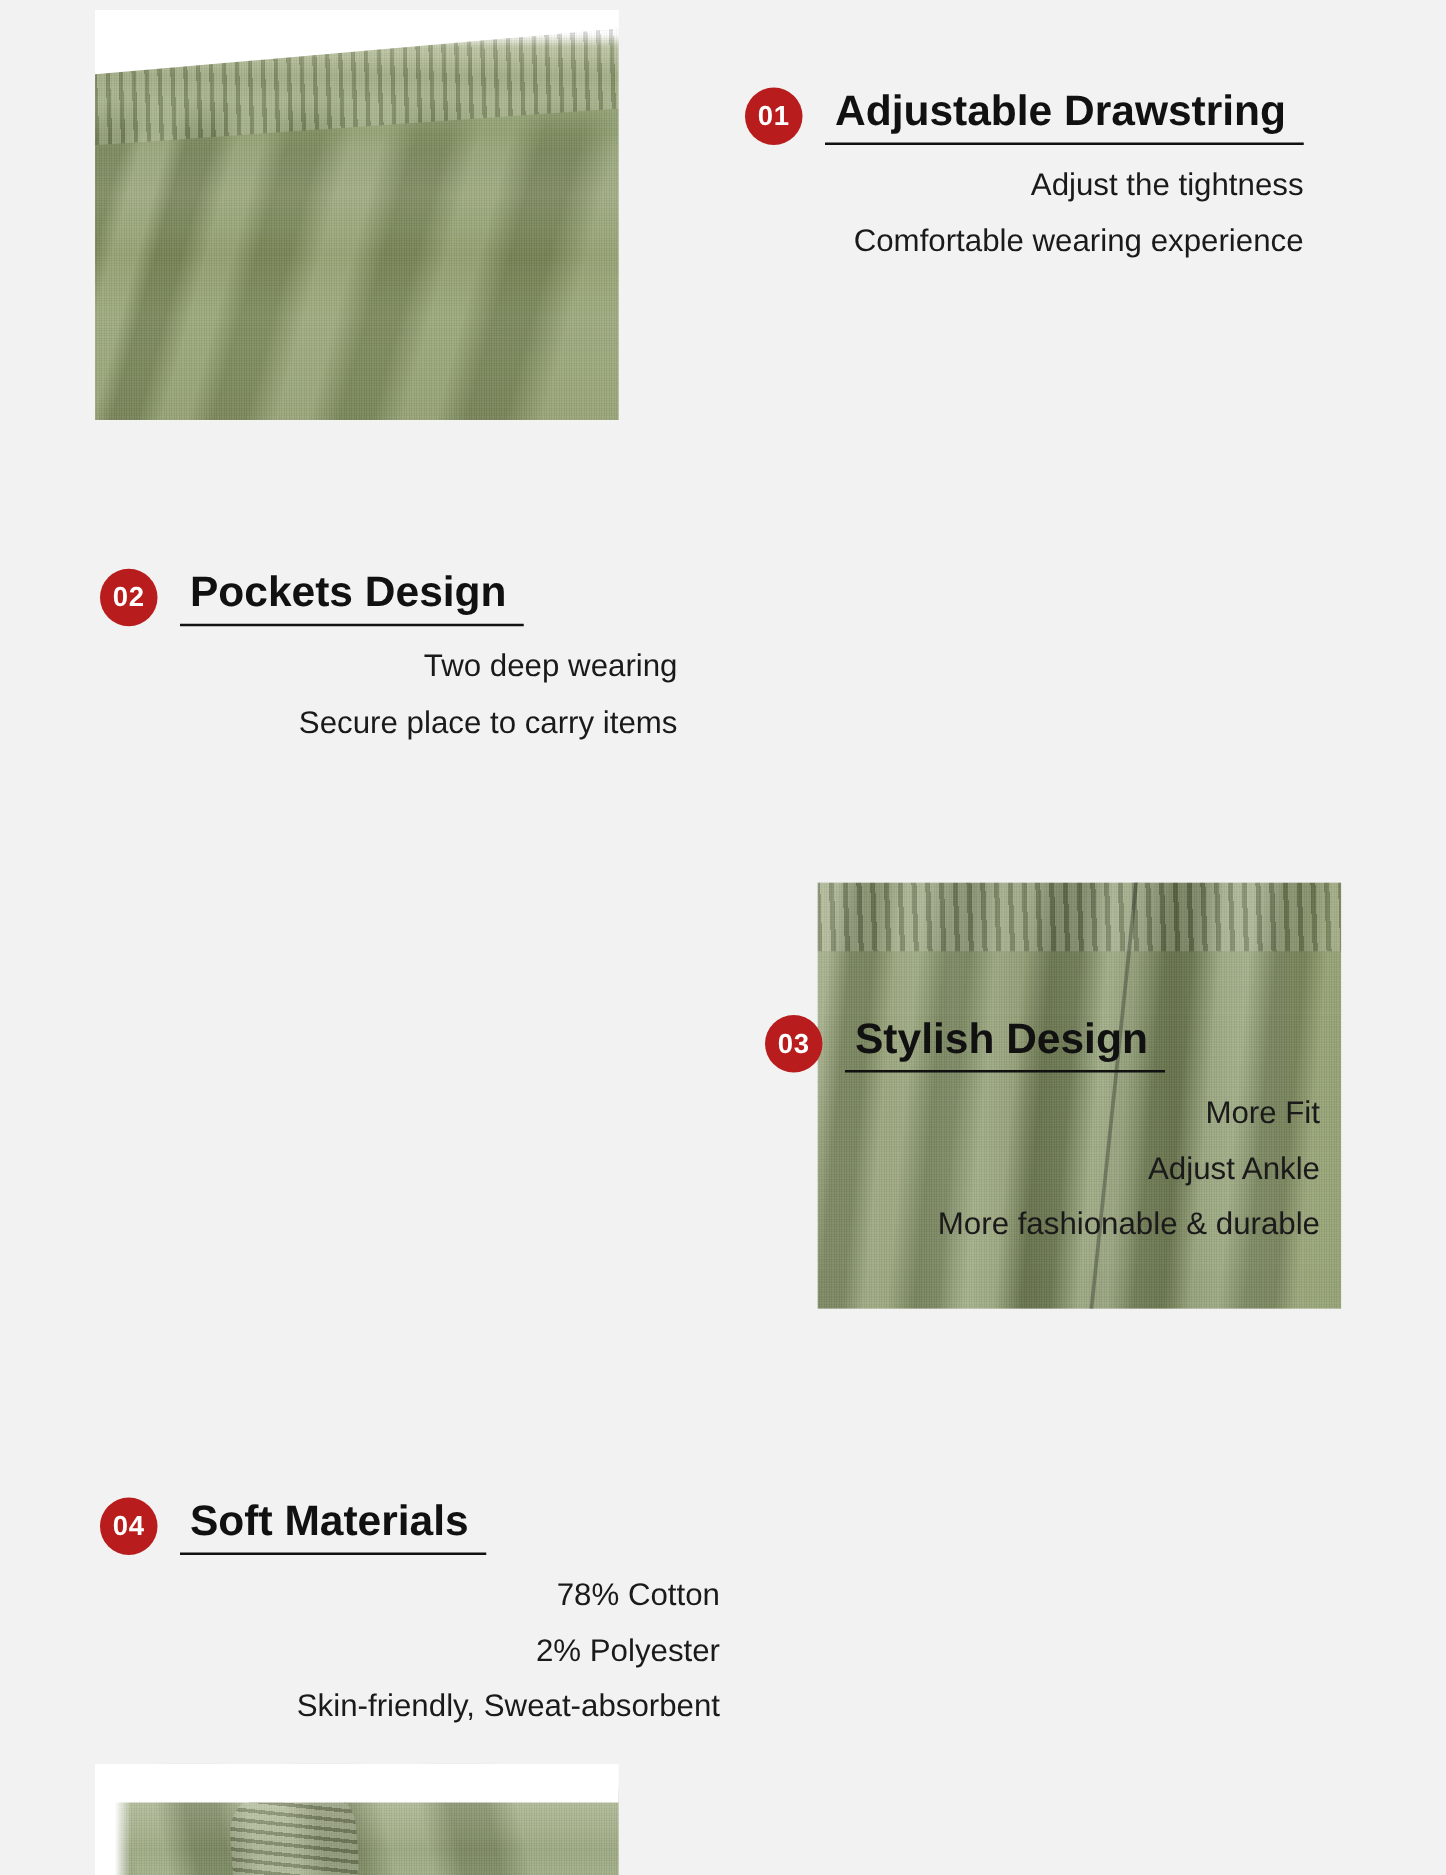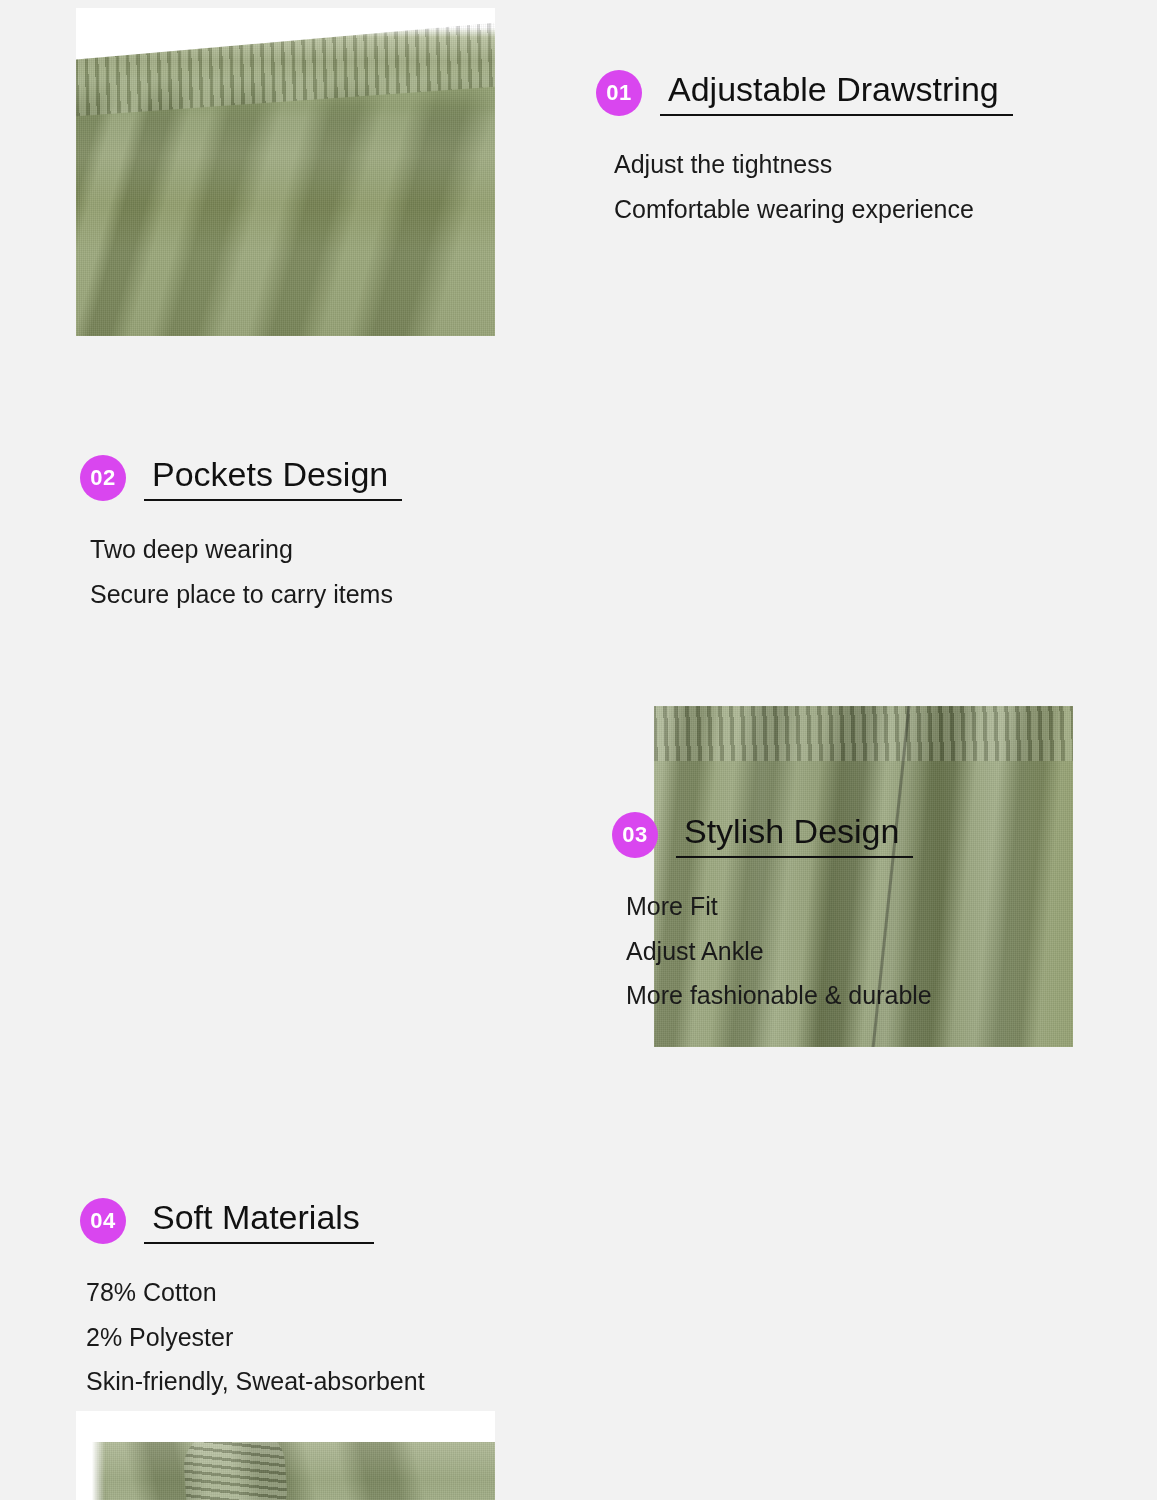--- a/index.html
+++ b/index.html
@@ -145,43 +145,43 @@
     position: absolute;
   }
   .head {
     display: flex;
     align-items: center;
   }
   .badge {
     width: 46px;
     height: 46px;
     border-radius: 50%;
-    background: #d946ef;
+    background: #b91c1c;
     color: #fff;
     font-size: 22px;
     font-weight: bold;
     display: flex;
     align-items: center;
     justify-content: center;
     flex: 0 0 auto;
     letter-spacing: 0.5px;
   }
   .title {
     margin-left: 18px;
     font-size: 34px;
-    font-weight: normal;
+    font-weight: bold;
     color: #111;
     padding: 0 14px 6px 8px;
     border-bottom: 2px solid #111;
     line-height: 1.12;
     white-space: nowrap;
   }
   .lines {
-    margin-top: 26px;
-    text-align: left;
+    margin-top: 10px;
+    text-align: right;
   }
   .lines div {
     font-size: 25px;
     line-height: 1.78;
     color: #1a1a1a;
     white-space: nowrap;
   }
 
   
   #block-01 { left: 596px; top: 70px; }

